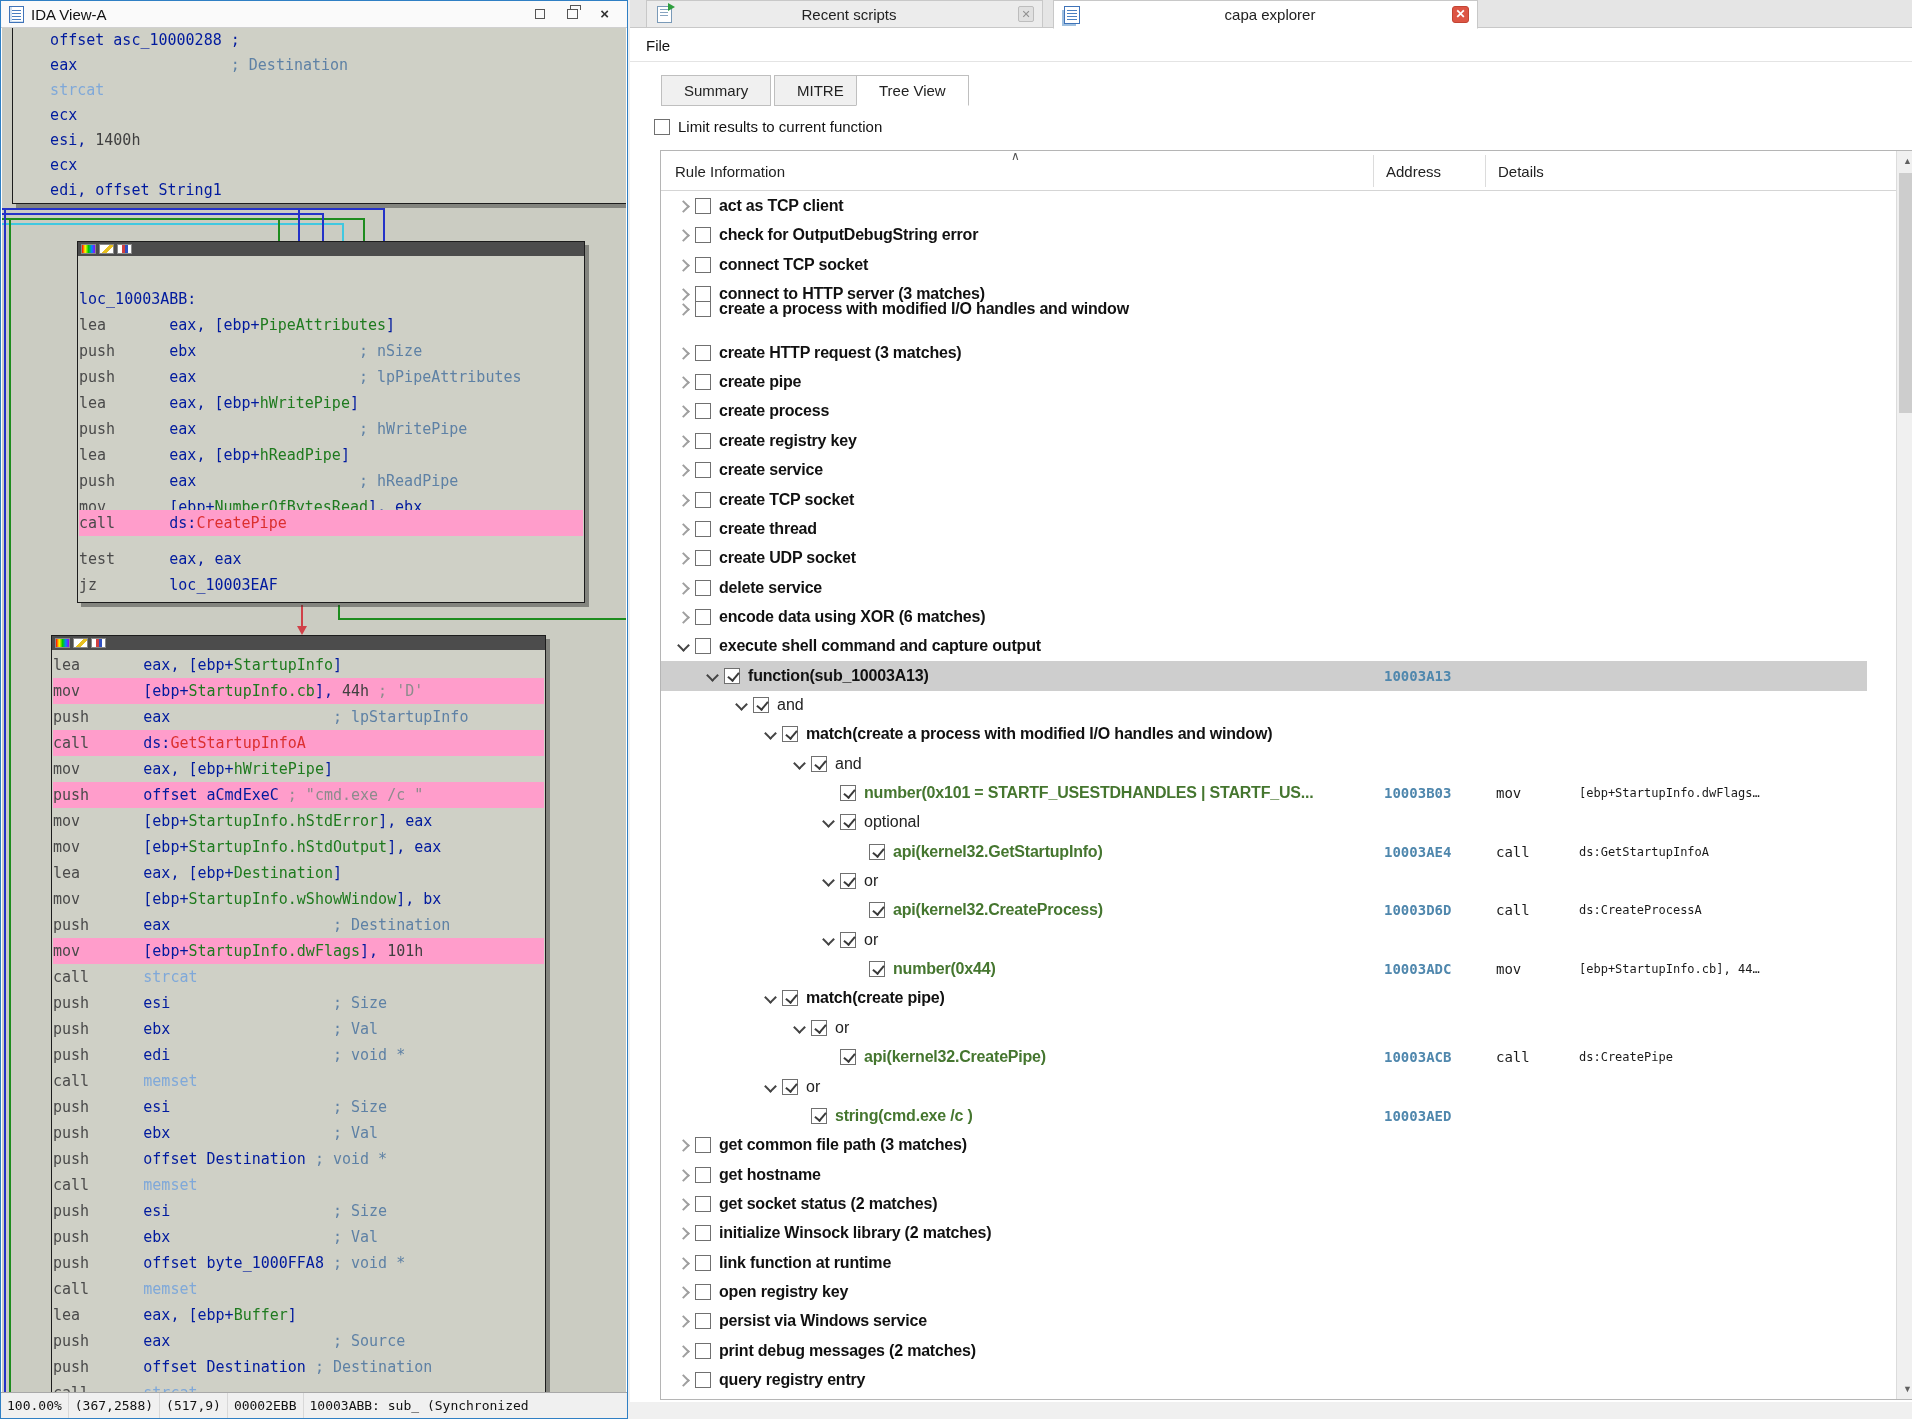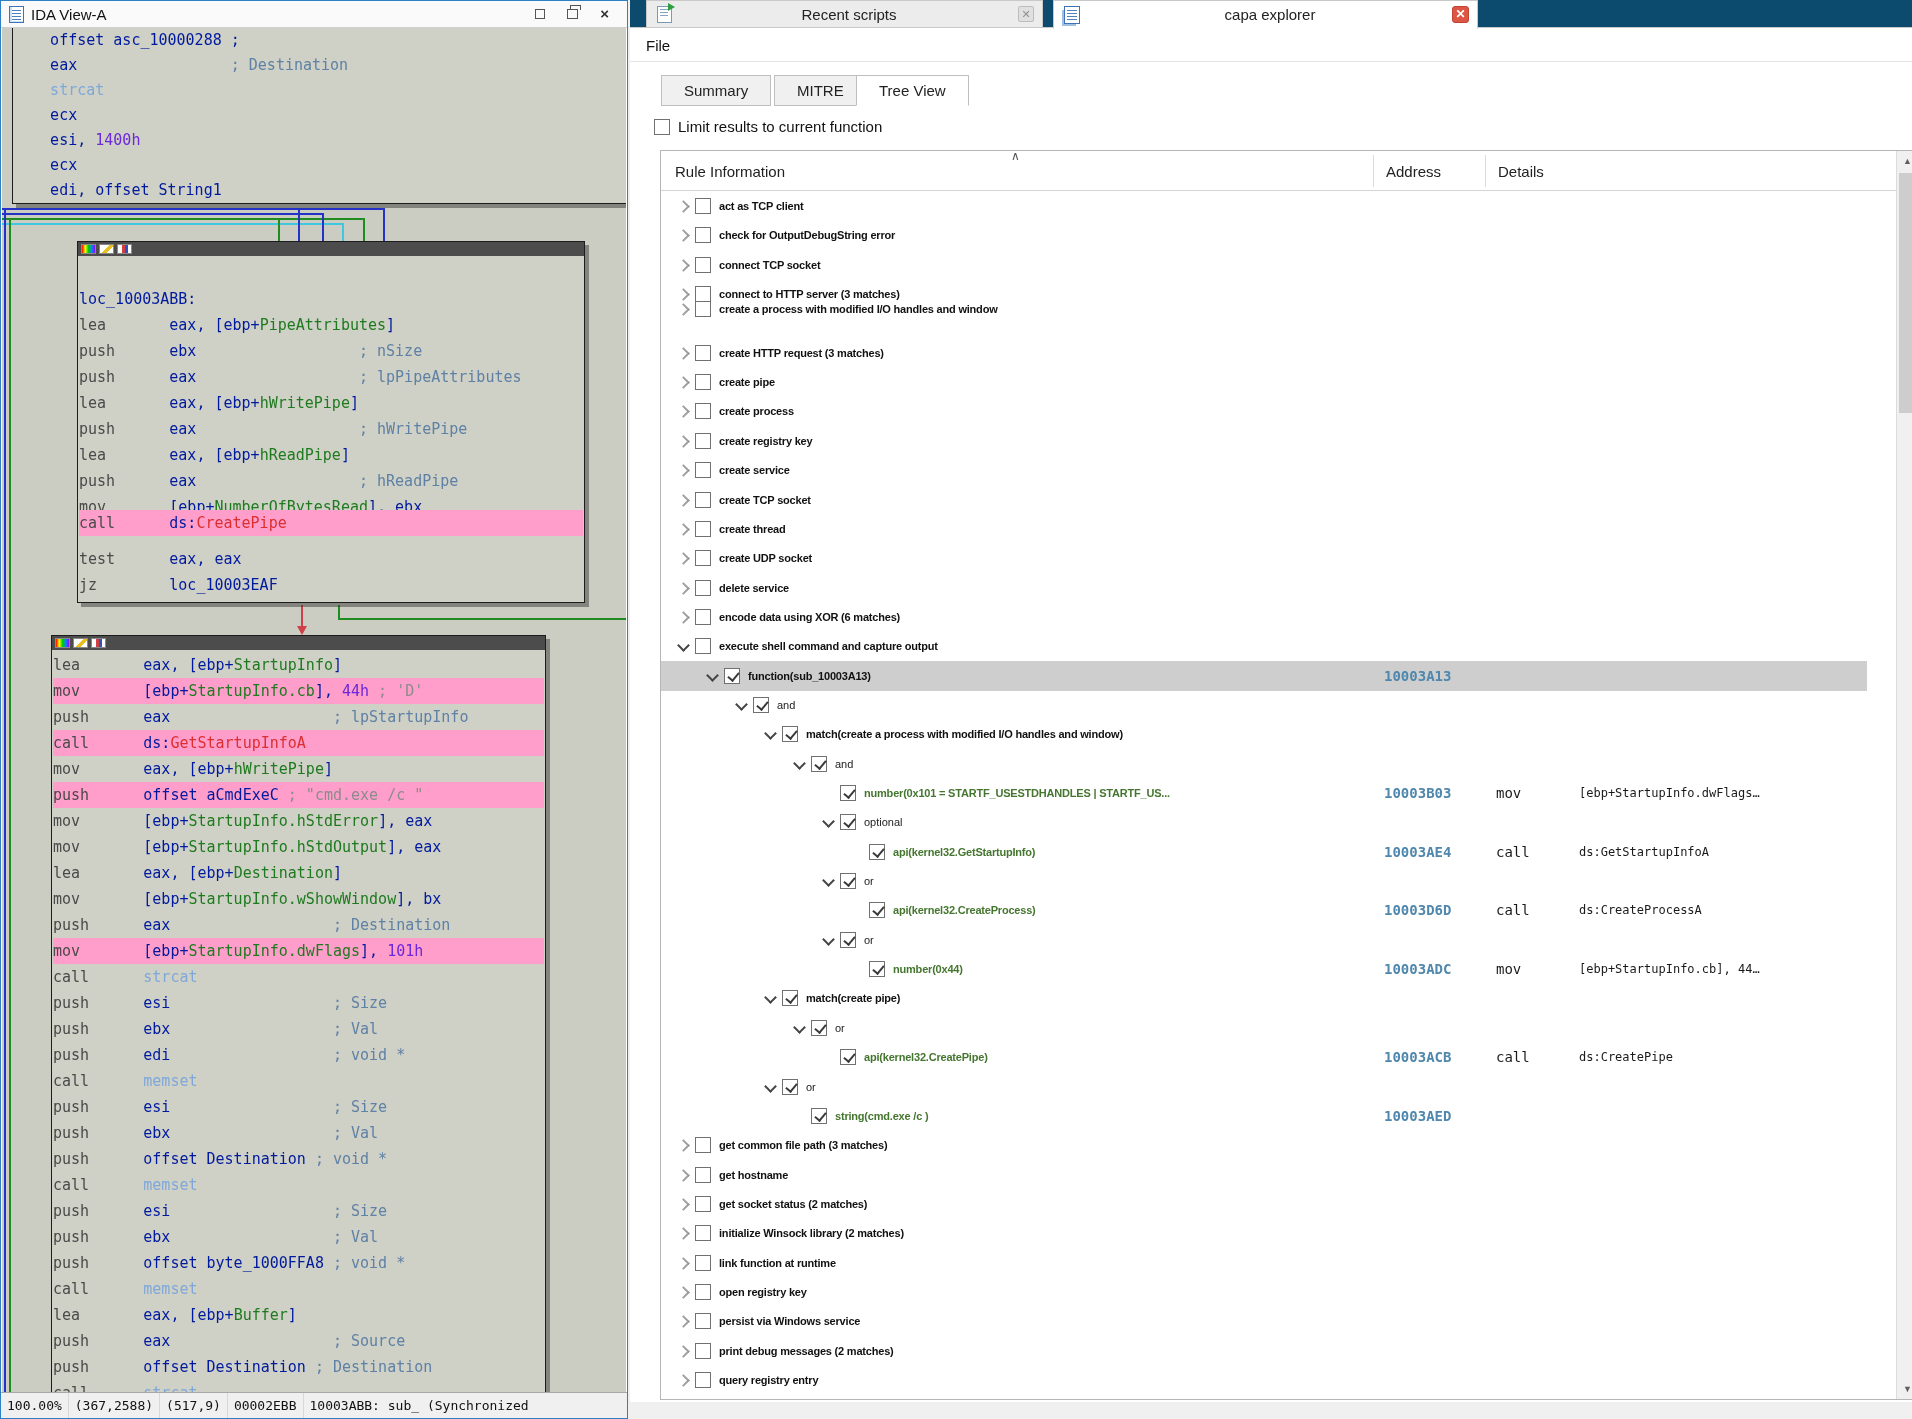--- a/index.html
+++ b/index.html
@@ -25,37 +25,37 @@
   .chip { width:15px; height:10px; border:1px solid #888; background:#fff; }
   .chip.c1 { background:linear-gradient(90deg,#f00,#ff0,#0c0,#08f,#90f); }
   .chip.c2 { background:linear-gradient(135deg,#fff 45%,#e8c020 45%,#e8c020 70%,#fff 70%); }
   .chip.c3 { background:linear-gradient(90deg,#fff 30%,#d04040 30%,#d04040 55%,#3050c0 55%,#3050c0 80%,#fff 80%); }
 
   .dline { position:absolute; left:1px; width:calc(100% - 2px); height:26px; line-height:26px; white-space:pre; font-family:"DejaVu Sans Mono", monospace; font-size:15px; overflow:hidden; }
   .dline.hl { background:#ff9dcb; }
   .s-mn  { color:#4a4a4a; }
   .s-reg { color:#001a9e; }
   .s-var { color:#1e7a1e; }
-  .s-num { color:#6d28d9; }
+  .s-num { color:#404040; }
   .s-com { color:#5e81a5; }
   .s-imp { color:#7fa8d9; }
   .s-api { color:#dc2f2f; }
   .s-str { color:#8c8c8c; }
   .s-lbl { color:#001a9e; }
 
   .edge { position:absolute; }
 
   .arrowhead { position:absolute; width:0; height:0; border-left:5px solid transparent; border-right:5px solid transparent; border-top:9px solid #000; }
 
   #ida-statusbar { position:absolute; left:0; bottom:0; width:626px; height:26px; background:#f0f0f0; border-top:1px solid #a8a8a8; display:flex; align-items:center; font-family:"DejaVu Sans Mono", monospace; font-size:13px; color:#111; overflow:hidden; }
   .status-seg { padding:4px 6px; border-right:1px solid #d8d8d8; white-space:pre; height:100%; display:flex; align-items:center; }
 
   
   #capa-window { position:absolute; left:630px; top:0; width:1282px; height:1419px; background:#fff; }
-  #doctab-strip { position:absolute; left:0; top:0; width:100%; height:28px; background:#0c4a6e; border-bottom:1px solid #c8c8c8; }
+  #doctab-strip { position:absolute; left:0; top:0; width:100%; height:28px; background:#e5e5e5; border-bottom:1px solid #c8c8c8; }
   .doctab { position:absolute; top:0; height:28px; display:flex; align-items:center; border:1px solid #c8c8c8; background:#ececec; }
   .doctab.active { background:#fff; border-bottom:1px solid #fff; height:29px; }
   .doctab-label { font-size:15px; color:#222; flex:1; text-align:center; }
   .tab-close-gray { width:16px; height:16px; background:#e0e0e0; border:1px solid #bdbdbd; border-radius:2px; color:#909090; font-size:11px; line-height:14px; text-align:center; margin-right:8px; }
   .tab-close-red { width:17px; height:17px; background:#dd5544; border:1px solid #c24433; border-radius:3px; color:#fff; font-size:12px; line-height:15px; text-align:center; font-weight:bold; margin-right:8px; }
   .script-icon { width:15px; height:17px; margin:0 8px 0 10px; background:#fff; border:1px solid #7a9ab8; position:relative; }
   .script-icon:before { content:""; position:absolute; left:2px; top:2px; width:8px; height:1px; background:#88a5c0; box-shadow:0 3px 0 #88a5c0, 0 6px 0 #88a5c0; }
   .script-icon:after { content:""; position:absolute; right:-4px; top:-4px; border-left:7px solid #2e9e3e; border-top:4px solid transparent; border-bottom:4px solid transparent; }
   .copy-icon { width:16px; height:18px; margin:0 8px 0 10px; background:#fff; border:1px solid #3f73b8; position:relative; box-shadow:-3px 3px 0 -1px #9fc0e0; }
   .copy-icon:before { content:""; position:absolute; left:2px; top:3px; width:10px; height:1px; background:#4a7fc0; box-shadow:0 3px 0 #4a7fc0, 0 6px 0 #4a7fc0, 0 9px 0 #4a7fc0; }
@@ -80,21 +80,21 @@
   .hdr-sep { position:absolute; top:4px; width:1px; height:32px; background:#dcdcdc; }
   #sort-caret { position:absolute; left:350px; top:-2px; font-size:12px; color:#555; }
 
   #tree-rows { position:absolute; left:0; top:40px; width:1206px; height:1208px; overflow:hidden; }
   .trow { position:absolute; left:0; width:100%; height:30px; display:flex; align-items:center; }
   .trow.selected { background:#cecece; }
   .chev { width:22px; height:16px; flex:none; position:relative; }
   .chev.e:after { content:""; position:absolute; left:6px; top:3px; width:7px; height:7px; border-right:2px solid #444; border-bottom:2px solid #444; transform:rotate(45deg); }
   .chev.c:after { content:""; position:absolute; left:6px; top:4px; width:7px; height:7px; border-right:2px solid #9f9f9f; border-bottom:2px solid #9f9f9f; transform:rotate(-45deg); }
   .trow .checkbox { margin-right:8px; }
-  .tlabel { font-size:11px; color:#111; white-space:pre; }
+  .tlabel { font-size:16px; color:#111; white-space:pre; }
   .tlabel.rule { font-weight:700; letter-spacing:-0.2px; }
   .tlabel.feat { font-weight:700; color:#45762f; letter-spacing:-0.2px; }
   .tlabel.logic { font-weight:400; color:#222; }
   .taddr { position:absolute; left:723px; font-family:"DejaVu Sans Mono", monospace; font-size:14px; color:#4f87ad; font-weight:bold; }
   .tmnem { position:absolute; left:835px; font-family:"DejaVu Sans Mono", monospace; font-size:14px; color:#1a1a1a; }
   .top   { position:absolute; left:918px; font-family:"DejaVu Sans Mono", monospace; font-size:12px; color:#1a1a1a; white-space:pre; }
 
   #vscroll { position:absolute; right:0; top:0; width:21px; height:1248px; background:#f0f0f0; border-left:1px solid #dcdcdc; }
   .scroll-arrow { position:absolute; left:0; width:21px; height:20px; color:#606060; font-size:9px; text-align:center; line-height:20px; }
   #vthumb { position:absolute; left:2px; top:22px; width:17px; height:240px; background:#cdcdcd; }

